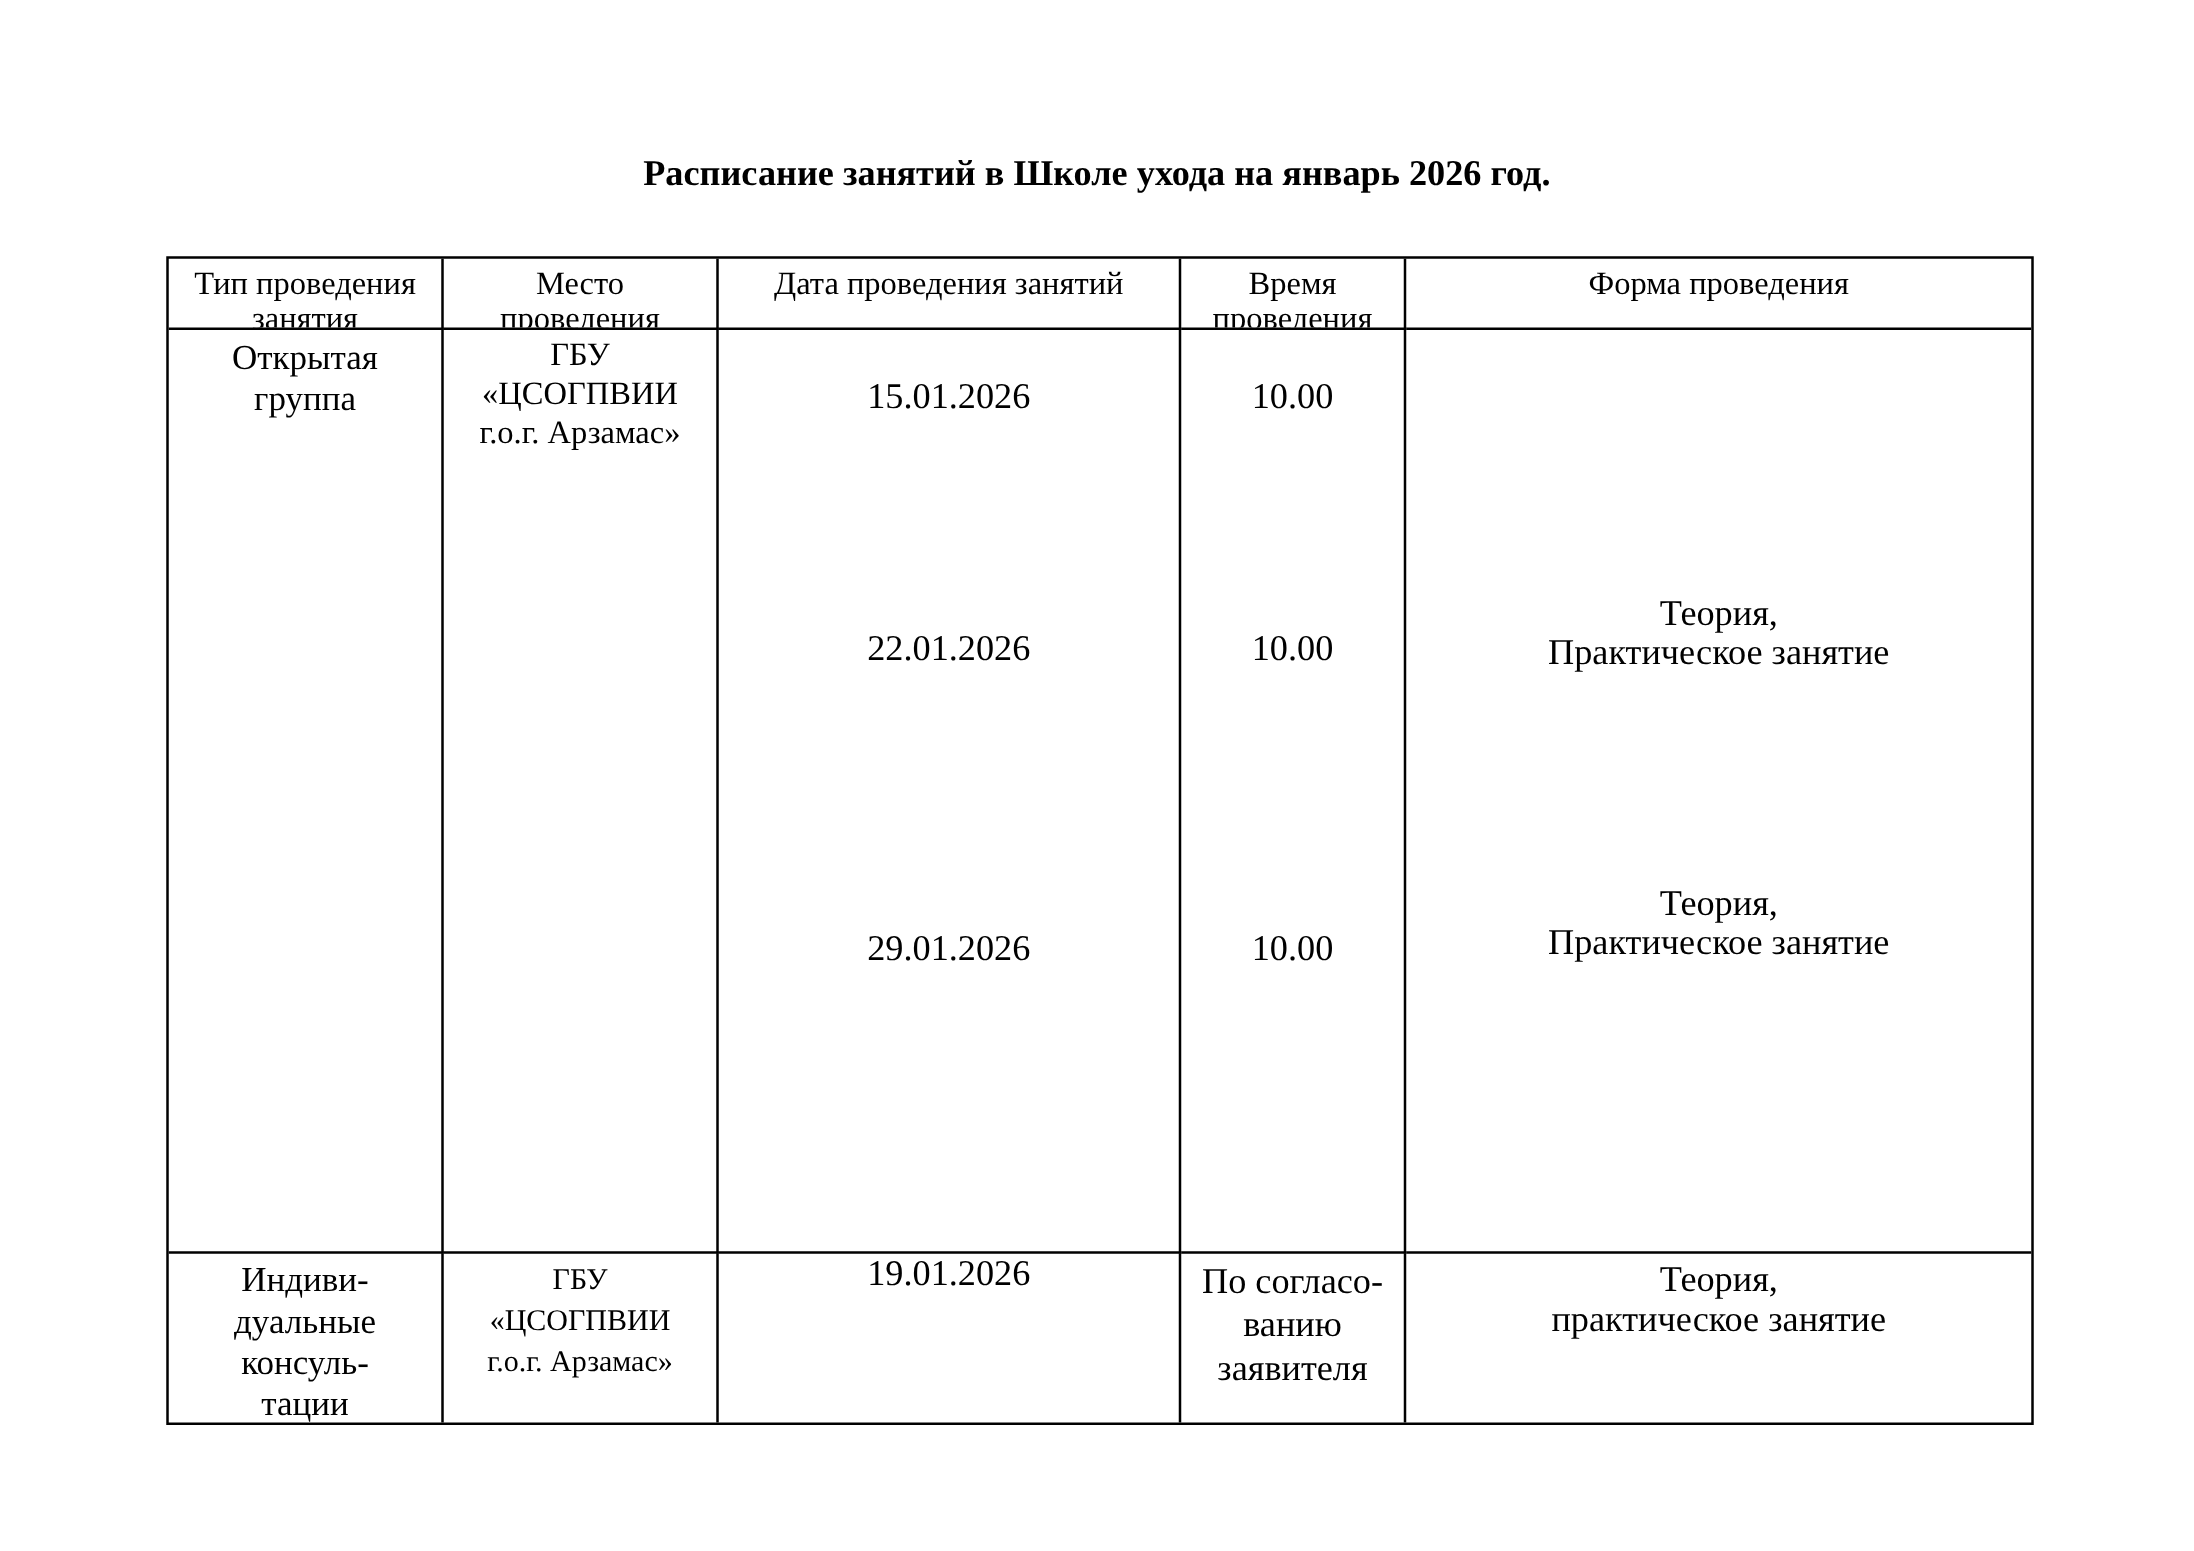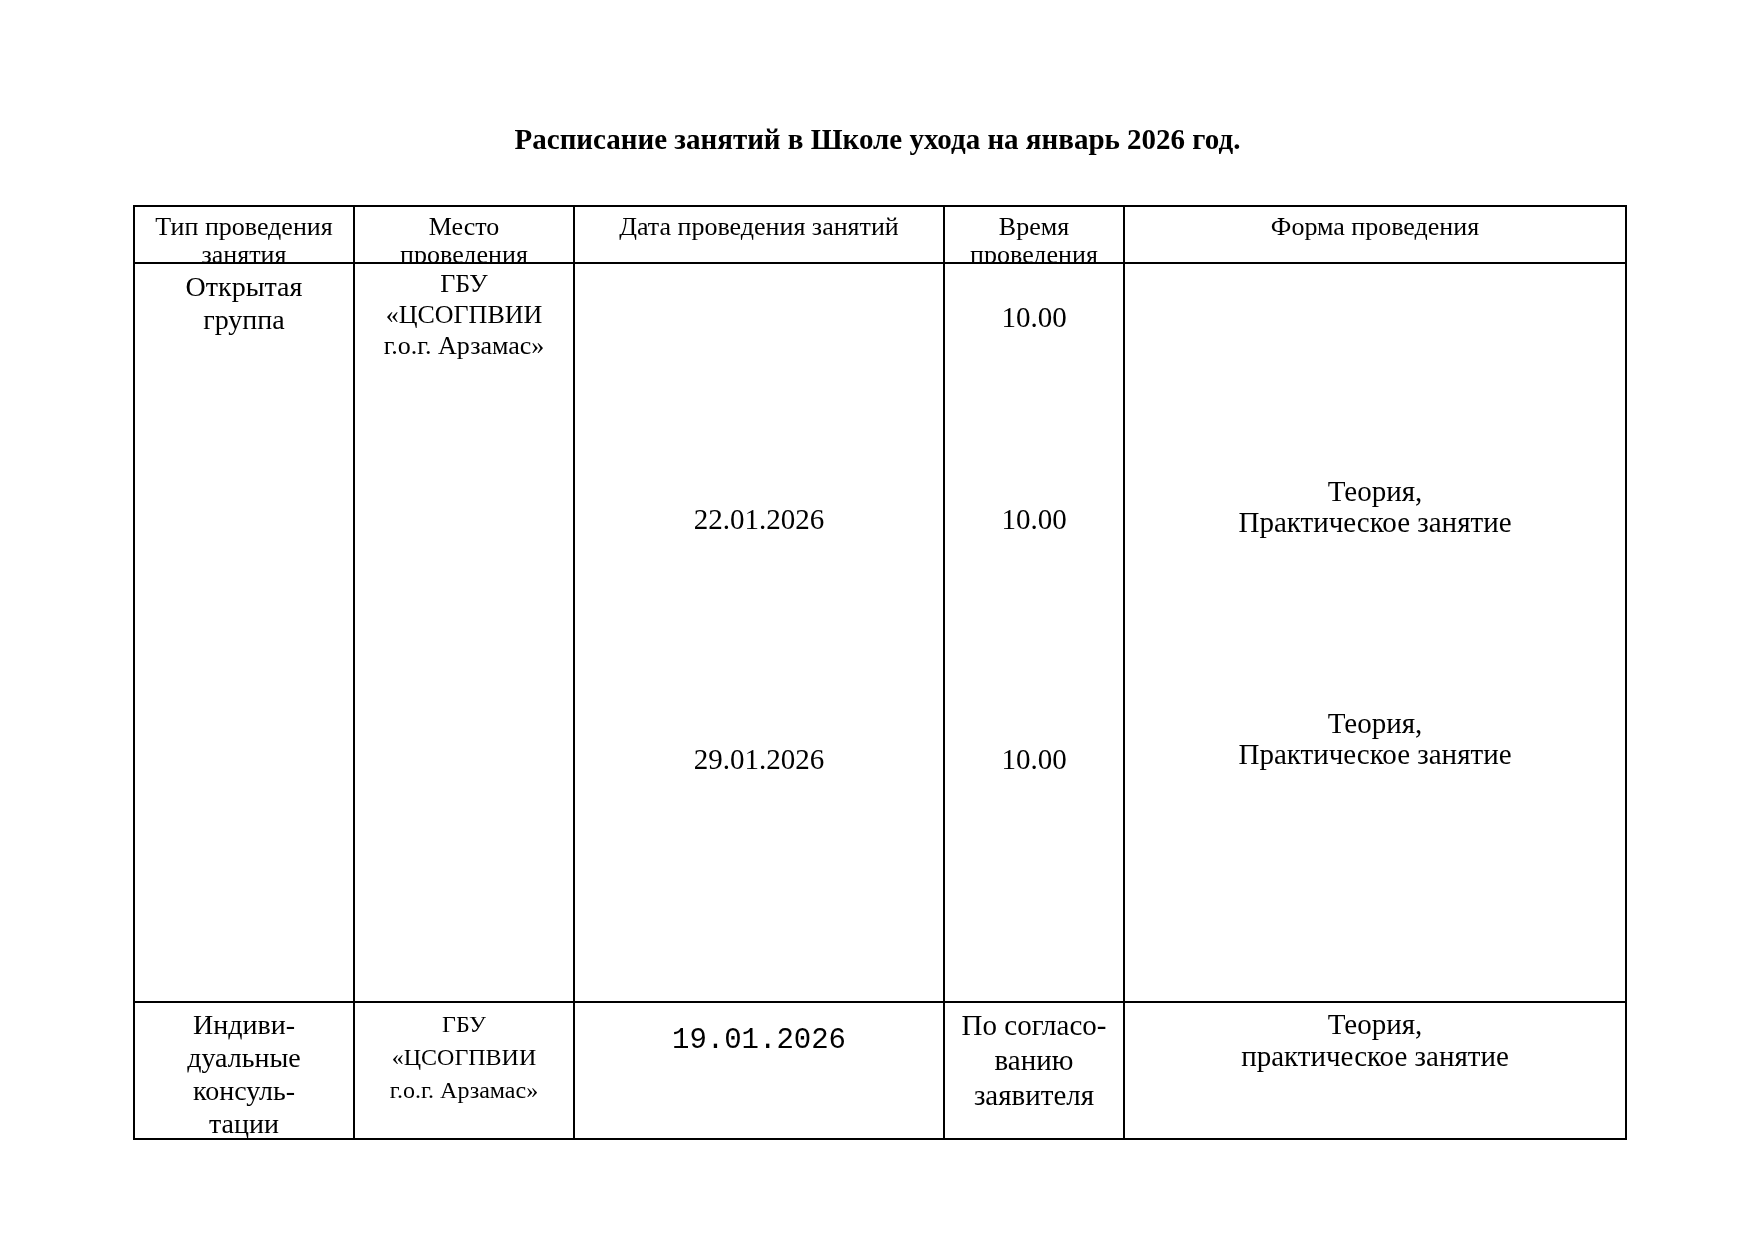--- a/index.html
+++ b/index.html
@@ -59,21 +59,21 @@
   .form { font-size: 29px; line-height: 31px; }
   .pos-a { top: 38px; }
   .pos-b { top: 240px; }
   .pos-c { top: 480px; }
   .fpos-a { top: 6px; }
   .fpos-b { top: 212px; }
   .fpos-c { top: 444px; }
   
   .type2 { padding-top: 5px; font-size: 28px; line-height: 33px; }
   .place2 { padding-top: 5px; font-size: 24px; line-height: 33px; }
-  .date2 { padding-top: 22px; font-size: 29px; line-height: 32px; font-family: Liberation Mono, monospace; }
+  .date2 { padding-top: 0; font-size: 29px; line-height: 32px; }
   .time2 { padding-top: 5px; font-size: 29px; line-height: 35px; }
   .form2 { padding-top: 5px; font-size: 29px; line-height: 32px; }
 </style>
 </head>
 <body>
 
 <div class="page">
 
   <div class="title">Расписание занятий в Школе ухода на январь 2026 год.</div>
 
@@ -101,20 +101,21 @@
     <div class="c type1">
       <div>Открытая</div>
       <div>группа</div>
     </div>
     <div class="c place1">
       <div>ГБУ</div>
       <div>«ЦСОГПВИИ</div>
       <div>г.о.г. Арзамас»</div>
     </div>
     <div class="c">
+      <div class="blk datetime pos-a">15.01.2026</div>
       <div class="blk datetime pos-b">22.01.2026</div>
       <div class="blk datetime pos-c">29.01.2026</div>
     </div>
     <div class="c">
       <div class="blk datetime pos-a">10.00</div>
       <div class="blk datetime pos-b">10.00</div>
       <div class="blk datetime pos-c">10.00</div>
     </div>
     <div class="c lastcol">
       <div class="blk form fpos-b">

